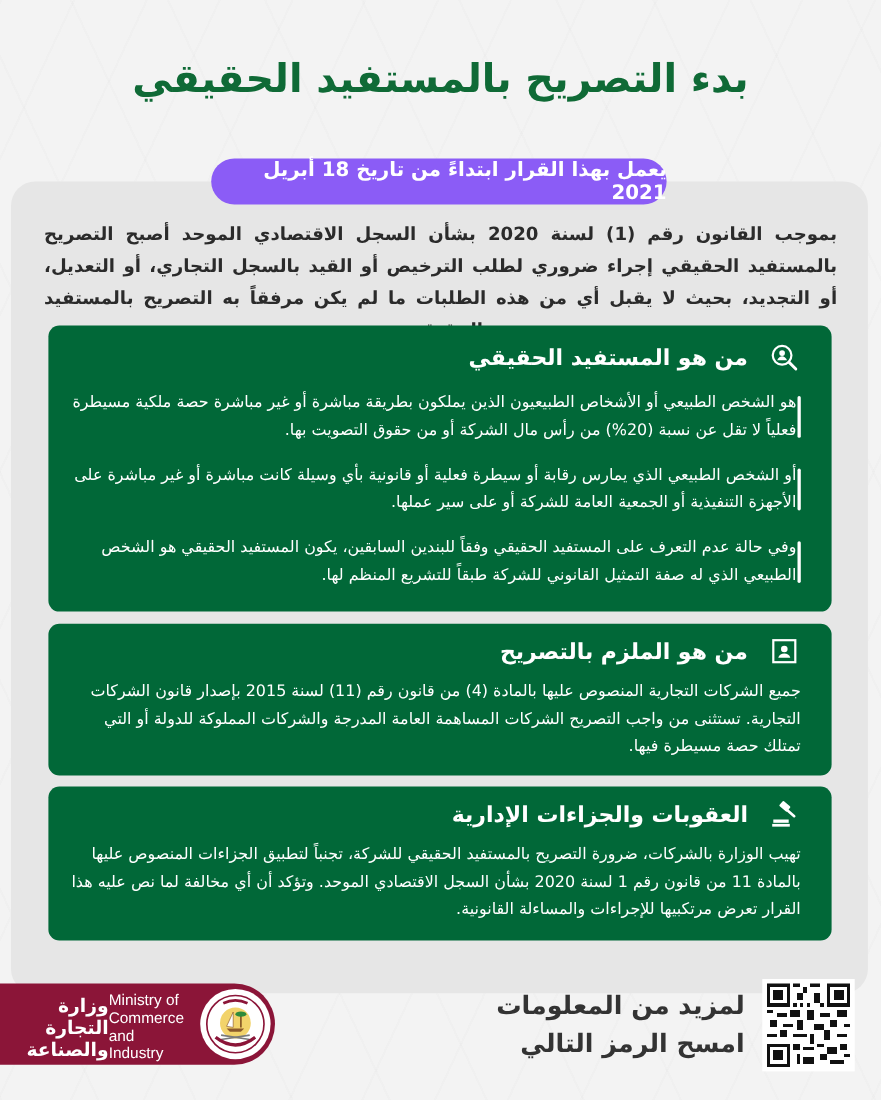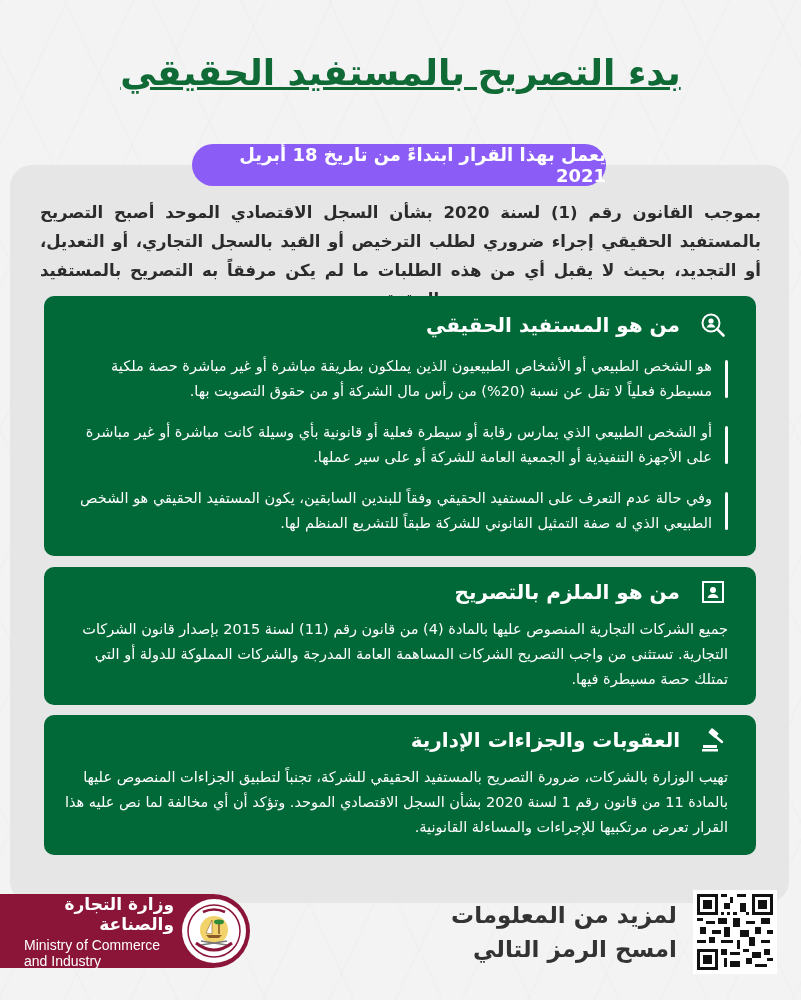--- a/index.html
+++ b/index.html
@@ -17,21 +17,20 @@
         repeating-linear-gradient(65deg, rgba(0,0,0,0.012) 0 2px, transparent 2px 80px);
       pointer-events: none;
     }
     .page-title {
       position: absolute; top: 52px; left: 0; right: 0;
       text-align: center;
       color: #0f6a36;
       font-weight: bold;
       font-size: 36px;
       letter-spacing: 0.5px;
-      text-decoration: underline;
     }
     .container {
       position: absolute;
       left: 10px; top: 165px;
       width: 779px; height: 738px;
       background: #e6e6e6;
       border-radius: 22px;
     }
     .date-pill {
       position: absolute;
@@ -69,21 +68,21 @@
       height: 58px;
       padding-right: 2px;
     }
     .card-header .title {
       font-size: 20px; font-weight: bold; color: #fff;
     }
     .icon { width: 26px; height: 26px; display: inline-flex; align-items: center; justify-content: center; }
     .card-body { font-size: 14.5px; line-height: 25px; }
     .bullet {
       position: relative;
-      padding-right: 16px;
+      padding-right: 4px;
       margin-bottom: 16px;
     }
     .bullet::before {
       content: "";
       position: absolute; right: 0; top: 6px; bottom: 6px;
       width: 3px; background: #fff; border-radius: 2px;
     }
     .plain p { margin: 0; }
     #card1 { top: 296px; height: 260px; }
     #card2 { top: 567px; height: 138px; }
@@ -93,21 +92,21 @@
     .footer-logo {
       position: absolute;
       left: 0; top: 894px;
       width: 250px; height: 74px;
       background: #8b1538;
       border-radius: 0 37px 37px 0;
       display: flex; align-items: center;
       direction: ltr;
       padding-left: 24px;
     }
-    .logo-text { display: flex; flex-direction: column; align-items: flex-end; width: 150px; }
+    .logo-text { display: flex; flex-direction: row; align-items: flex-end; width: 150px; }
     .logo-text .ar { font-size: 17px; font-weight: bold; color: #fff; direction: rtl; }
     .logo-text .en { font-size: 14px; color: #fff; font-family: "Liberation Sans", sans-serif; margin-top: 3px; }
     .emblem {
       width: 64px; height: 64px; margin-left: 8px;
       border-radius: 50%;
       background: #fff;
       display: flex; align-items: center; justify-content: center;
     }
     .qr-block {
       position: absolute;

